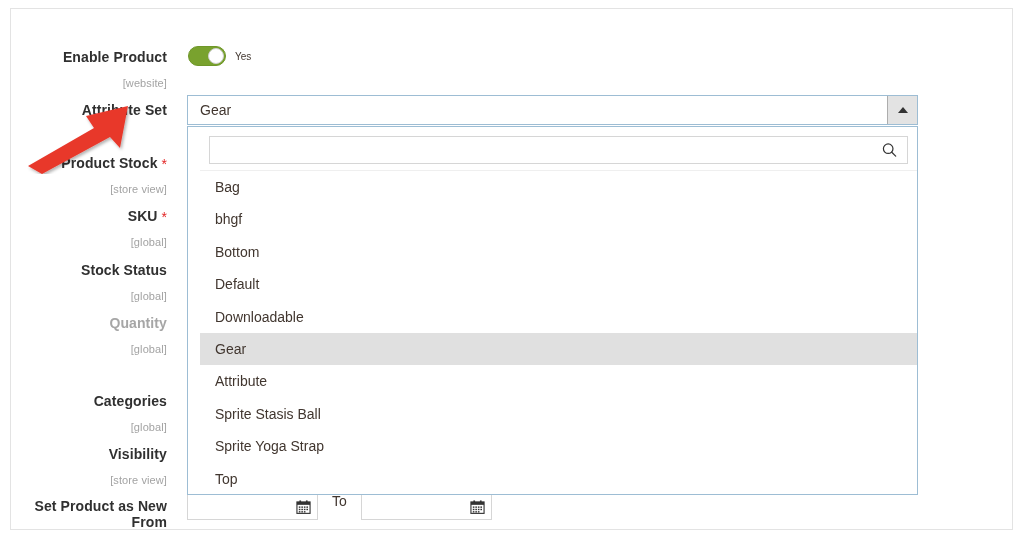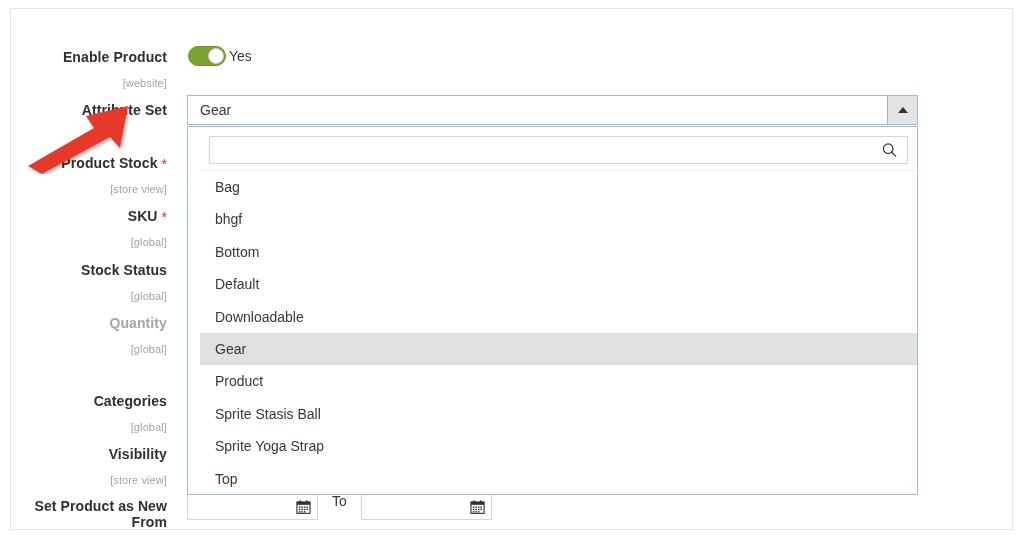--- a/index.html
+++ b/index.html
@@ -92,22 +92,22 @@
     right: 1px;
     top: 1px;
     width: 16px;
     height: 16px;
     border-radius: 50%;
     background: #ffffff;
     border: 1px solid #cfcfcf;
     box-sizing: border-box;
   }
   .toggle-text {
-    margin-left: 3px;
-    font-size: 14px;
+    margin-left: 9px;
+    font-size: 10px;
     color: #41362f;
     text-align: center;
   }
 
   
   .select-box {
     position: absolute;
     left: 187px;
     top: 95px;
     width: 731px;
@@ -355,21 +355,21 @@
       </div>
     </div>
 
     <ul class="dd-list">
       <li class="dd-item">Bag</li>
       <li class="dd-item">bhgf</li>
       <li class="dd-item">Bottom</li>
       <li class="dd-item">Default</li>
       <li class="dd-item">Downloadable</li>
       <li class="dd-item selected">Gear</li>
-      <li class="dd-item">Product</li>
+      <li class="dd-item">Attribute</li>
       <li class="dd-item">Sprite Stasis Ball</li>
       <li class="dd-item">Sprite Yoga Strap</li>
       <li class="dd-item">Top</li>
     </ul>
   </div>
 
   <div class="date-row">
     <div class="date-field">
       <input class="date-input" type="text" placeholder="" style="">
       <span class="cal-icon">

